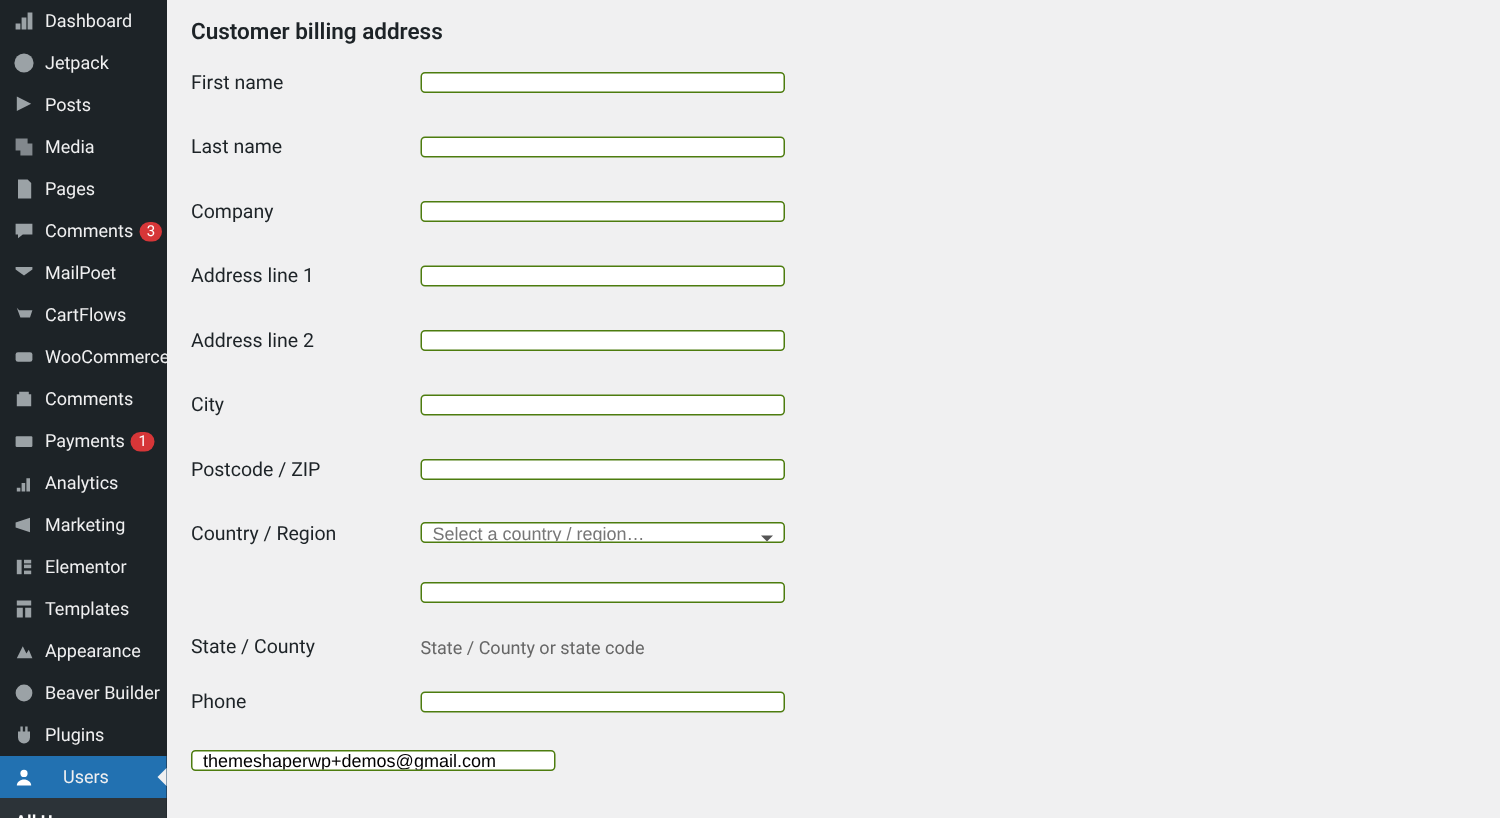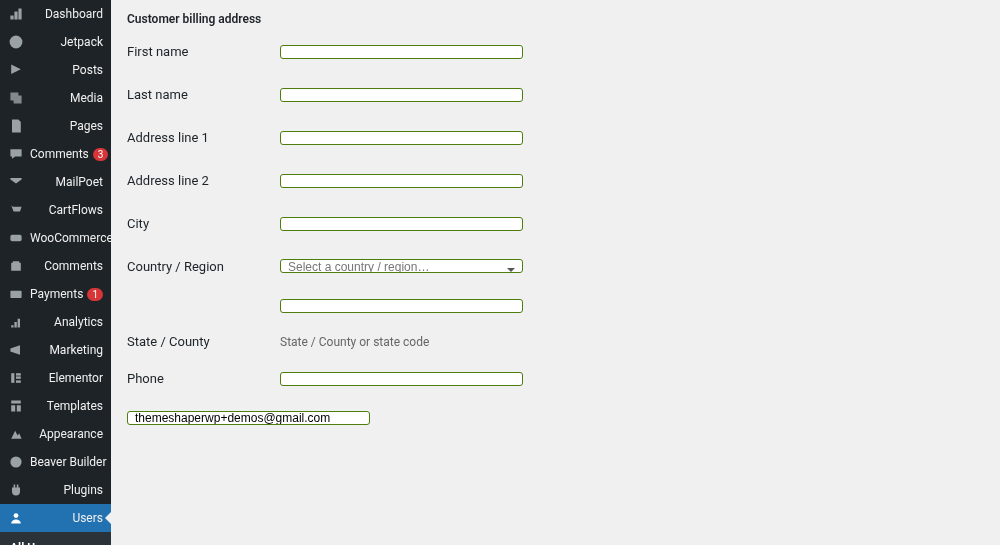--- a/index.html
+++ b/index.html
@@ -22,24 +22,24 @@
   font-size: 12px;
   overflow-y: auto;
 }
 .menu-item {
   display: flex;
   align-items: center;
   padding: 6px 8px;
   color: #f0f0f1;
   cursor: pointer;
   position: relative;
-  text-align: right;
 }
 .menu-item.active {
   background: #2271b1;
+  gap: 12px;
 }
 .menu-item.active::after {
   content: '';
   position: absolute;
   right: 0;
   top: 50%;
   transform: translateY(-50%);
   border-top: 6px solid transparent;
   border-bottom: 6px solid transparent;
   border-right: 6px solid #f0f0f1;
@@ -72,21 +72,21 @@
   cursor: pointer;
   color: rgba(240,246,252,.7);
 }
 .submenu-item.active { color: #fff; font-weight: 600;}
 .content {
   flex: 1;
   padding: 12px 16px;
   overflow-y: auto;
 }
 .section-title {
-  font-size: 12px;
+  font-size: 15px;
   font-weight: 600;
   margin-bottom: 14px;
 }
 .form-row {
   display: flex;
   align-items: flex-end;
   margin-bottom: 24px;
 }
 .form-row.tall { margin-bottom: 18px; }
 .form-label {
@@ -301,29 +301,37 @@
 
   <div class="form-row">
     <div class="form-label">First name</div>
     <div class="form-control"><input type="text" value="" style=""></div>
   </div>
   <div class="form-row">
     <div class="form-label">Last name</div>
     <div class="form-control"><input type="text" value="" style=""></div>
   </div>
   <div class="form-row">
+    <div class="form-label">Company</div>
+    <div class="form-control"><input type="text" value="" style=""></div>
+  </div>
+  <div class="form-row">
     <div class="form-label">Address line 1</div>
     <div class="form-control"><input type="text" value="" style=""></div>
   </div>
   <div class="form-row">
     <div class="form-label">Address line 2</div>
     <div class="form-control"><input type="text" value="" style=""></div>
   </div>
   <div class="form-row">
     <div class="form-label">City</div>
+    <div class="form-control"><input type="text" value="" style=""></div>
+  </div>
+  <div class="form-row">
+    <div class="form-label">Postcode / ZIP</div>
     <div class="form-control"><input type="text" value="" style=""></div>
   </div>
   <div class="form-row">
     <div class="form-label">Country / Region</div>
     <div class="form-control">
         <div class="select-wrap"><select><option>Select a country / region…</option></select></div>
       </div>
   </div>
   <div class="form-row tall">
     <div class="form-label">State / County</div>

